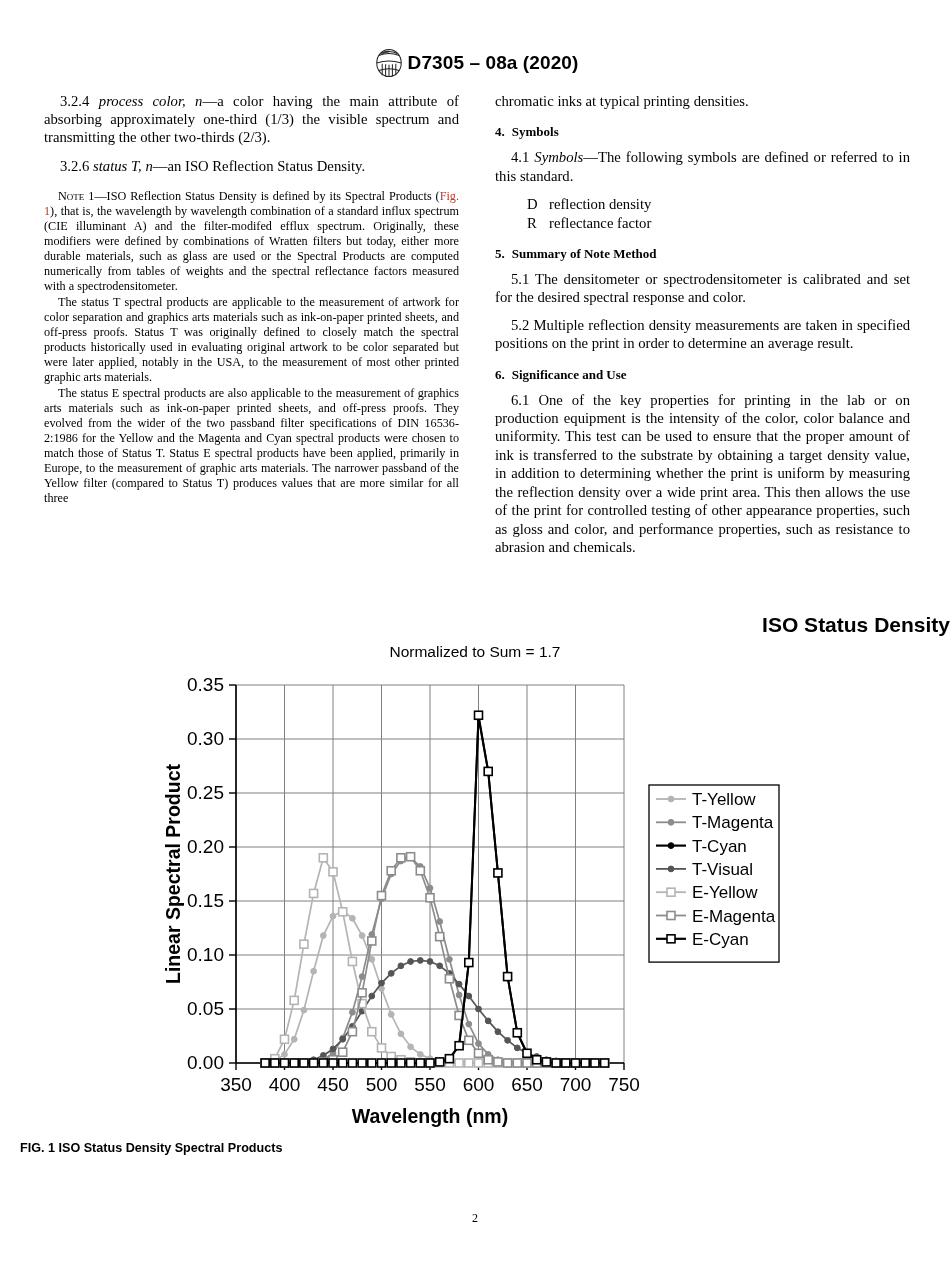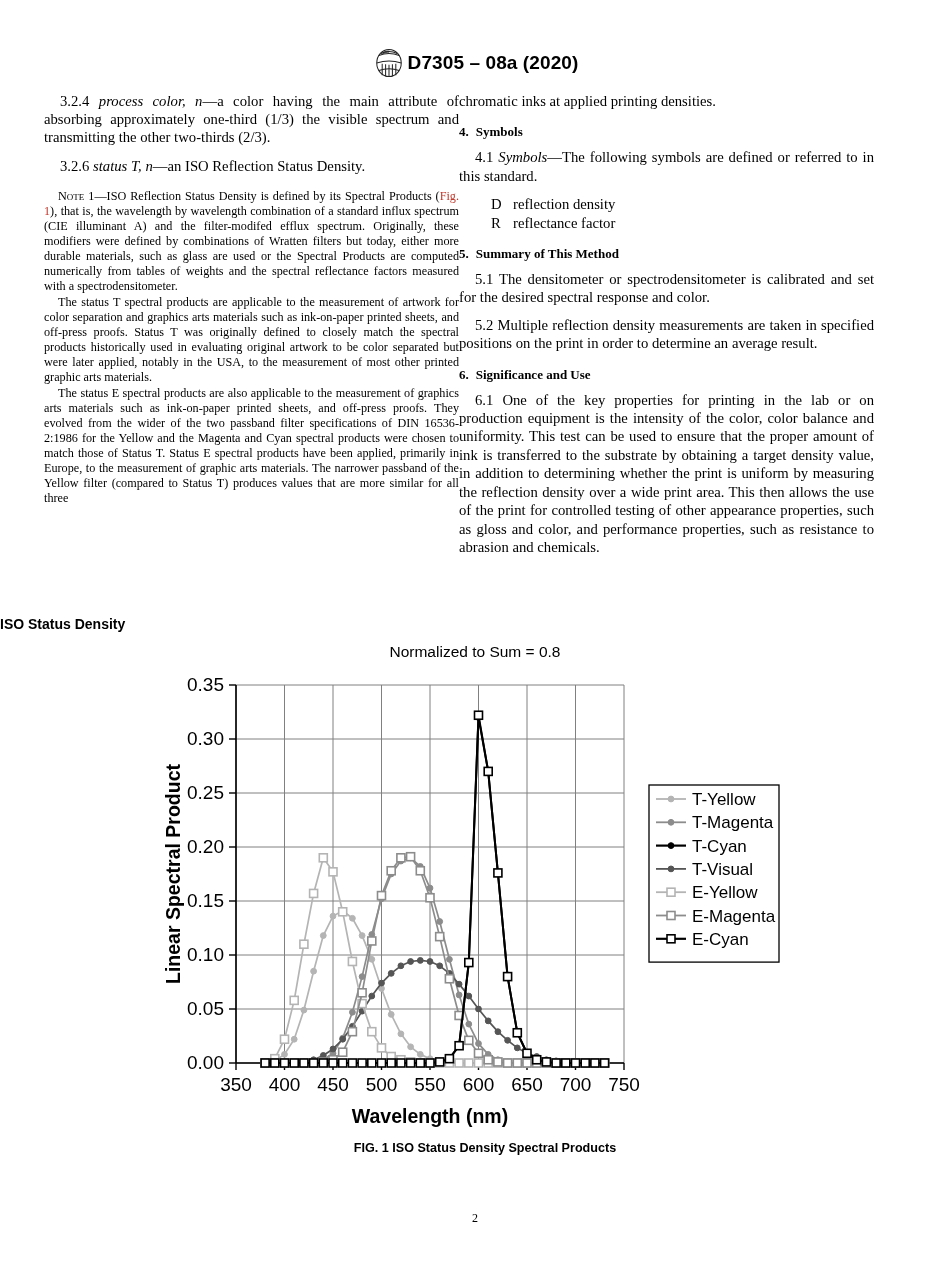--- a/index.html
+++ b/index.html
@@ -22,21 +22,21 @@
   .astm-logo { width:34px; height:30px; display:block; }
   .header-title {
     font-family:"Liberation Sans", sans-serif;
     font-weight:bold; font-size:19px; letter-spacing:0.1px;
   }
 
   
   .columns {
     position:absolute; top:92px; left:44px;
     width:866px;
-    display:flex; 
+    display:flex; gap:36px;
   }
   .col { width:415px; }
 
   p { margin:0 0 0 0; text-align:justify; hyphens:auto; }
   .p-def {
     font-size:14.7px; line-height:18.2px;
     text-indent:16px; margin-bottom:10px;
   }
   .p-note {
     font-size:12.2px; line-height:15.0px;
@@ -63,35 +63,35 @@
   }
   .sym-line .sym { display:inline-block; width:22px; }
   .rc-first { text-indent:0; }
 
   
   .figure {
     position:absolute; top:612px; left:0; width:950px;
   }
   .fig-title {
     font-family:"Liberation Sans", sans-serif;
-    text-align:left; font-weight:bold;
-    font-size:14px; line-height:25px;
+    text-align:right; font-weight:bold;
+    font-size:21px; line-height:25px;
   }
   .fig-subtitle {
     font-family:"Liberation Sans", sans-serif;
     text-align:center; font-weight:normal;
     font-size:15.5px; margin-top:6px;
   }
   .chart-wrap {
     position:relative; width:950px; height:480px;
     margin-top:6px;
   }
   .fig-caption {
     font-family:"Liberation Sans", sans-serif;
-    text-align:center; font-weight:bold; font-size:12.6px;
+    font-weight:bold; font-size:12.6px;
     margin-top:-6px;
     padding-left:20px;
   }
 
   
   .page-number {
     position:absolute; bottom:46px; left:0; width:950px;
     text-align:center; font-size:12px;
     font-family:"Liberation Serif", serif;
   }
@@ -133,46 +133,46 @@
 
       <p class="p-note"><span class="smallcaps">Note</span> <span>1—ISO Reflection Status Density is defined by its Spectral Products (</span><span class="figlink">Fig. 1</span><span>), that is, the wavelength by wavelength combination of a standard influx spectrum (CIE illuminant A) and the filter-modifed efflux spectrum. Originally, these modifiers were defined by combinations of Wratten filters but today, either more durable materials, such as glass are used or the Spectral Products are computed numerically from tables of weights and the spectral reflectance factors measured with a spectrodensitometer.</span></p>
 
       <p class="p-note">The status T spectral products are applicable to the measurement of artwork for color separation and graphics arts materials such as ink-on-paper printed sheets, and off-press proofs. Status T was originally defined to closely match the spectral products historically used in evaluating original artwork to be color separated but were later applied, notably in the USA, to the measurement of most other printed graphic arts materials.</p>
 
       <p class="p-note">The status E spectral products are also applicable to the measurement of graphics arts materials such as ink-on-paper printed sheets, and off-press proofs. They evolved from the wider of the two passband filter specifications of DIN 16536-2:1986 for the Yellow and the Magenta and Cyan spectral products were chosen to match those of Status T. Status E spectral products have been applied, primarily in Europe, to the measurement of graphic arts materials. The narrower passband of the Yellow filter (compared to Status T) produces values that are more similar for all three</p>
     </div>
 
     <div class="col">
 
-      <p class="p-body rc-first">chromatic inks at applied printing densities.</p>
+      <p class="p-body rc-first">chromatic inks at typical printing densities.</p>
 
       <h2 class="sec"><span class="num">4.</span><span>Symbols</span></h2>
 
       <p class="p-body" style="margin-bottom:10px;"><span>4.1</span> <span class="italic">Symbols</span><span>—The following symbols are defined or referred to in this standard.</span></p>
 
       <p class="sym-line"><span class="sym">D</span><span>reflection density</span></p>
 
       <p class="sym-line"><span class="sym">R</span><span>reflectance factor</span></p>
 
-      <h2 class="sec"><span class="num">5.</span><span>Summary of This Method</span></h2>
+      <h2 class="sec"><span class="num">5.</span><span>Summary of Note Method</span></h2>
 
       <p class="p-body">5.1 The densitometer or spectrodensitometer is calibrated and set for the desired spectral response and color.</p>
       <p class="p-body">5.2 Multiple reflection density measurements are taken in specified positions on the print in order to determine an average result.</p>
 
       <h2 class="sec"><span class="num">6.</span><span>Significance and Use</span></h2>
 
       <p class="p-body">6.1 One of the key properties for printing in the lab or on production equipment is the intensity of the color, color balance and uniformity. This test can be used to ensure that the proper amount of ink is transferred to the substrate by obtaining a target density value, in addition to determining whether the print is uniform by measuring the reflection density over a wide print area. This then allows the use of the print for controlled testing of other appearance properties, such as gloss and color, and performance properties, such as resistance to abrasion and chemicals.</p>
     </div>
   </div>
 
   <div class="figure">
     <div class="fig-title">
       <div>ISO Status Density</div>
     </div>
-    <div class="fig-subtitle">Normalized to Sum = 0.8</div>
+    <div class="fig-subtitle">Normalized to Sum = 1.7</div>
 
     <div class="chart-wrap">
       <svg id="chart-svg" width="950" height="480" viewBox="0 0 950 480">
           <g>
             <line x1="236" y1="18" x2="236" y2="396" stroke="#808080" stroke-width="1"></line>
             <line x1="284.5" y1="18" x2="284.5" y2="396" stroke="#808080" stroke-width="1"></line>
             <line x1="333" y1="18" x2="333" y2="396" stroke="#808080" stroke-width="1"></line>
             <line x1="381.5" y1="18" x2="381.5" y2="396" stroke="#808080" stroke-width="1"></line>
             <line x1="430" y1="18" x2="430" y2="396" stroke="#808080" stroke-width="1"></line>
             <line x1="478.5" y1="18" x2="478.5" y2="396" stroke="#808080" stroke-width="1"></line>

